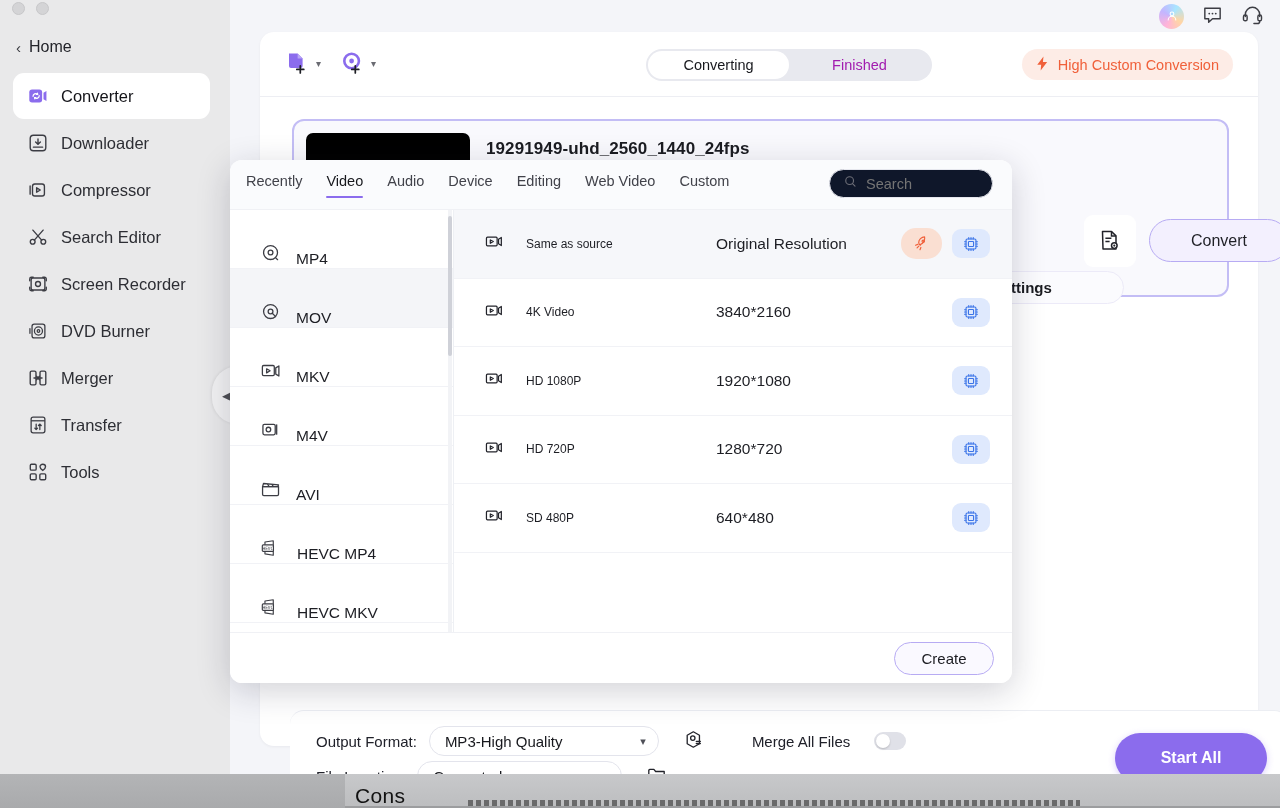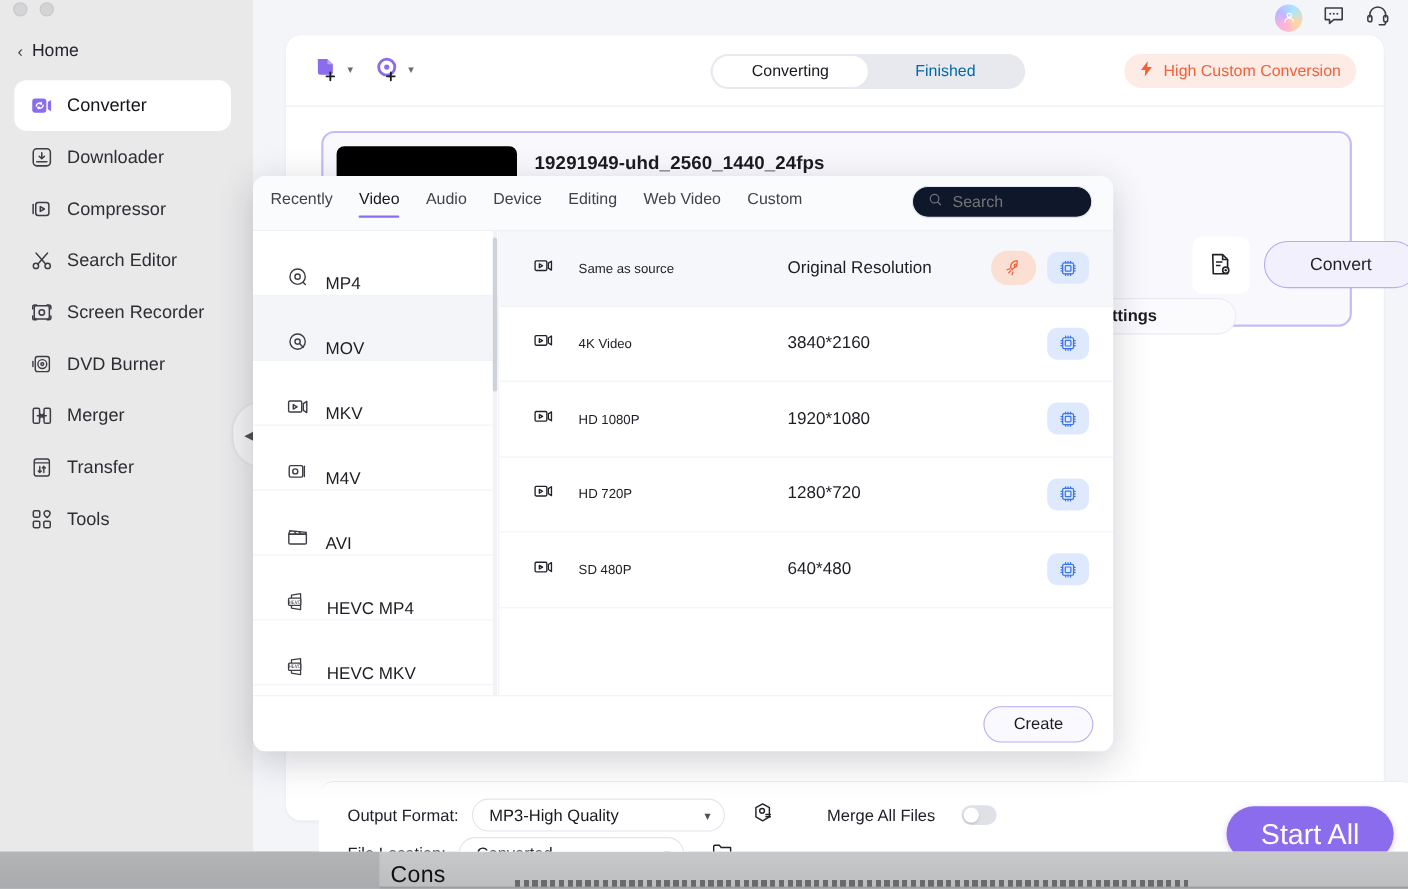--- a/index.html
+++ b/index.html
@@ -109,21 +109,21 @@
   .add-btns { position: absolute; left: 25px; top: 18px; display: flex; gap: 19px; }
   .add-btn { display: flex; align-items: center; gap: 5px; }
   .caret { font-size: 10px; color: #6a6b72; }
 
   .seg {
     position: absolute; left: 386px; top: 17px; width: 286px; height: 32px;
     background: #e8e9ef; border-radius: 18px; display: flex; padding: 2px;
   }
   .seg > div {
     flex: 1; display: flex; align-items: center; justify-content: center;
-    font-size: 14.5px; border-radius: 16px; color: #0369a1;
+    font-size: 14.5px; border-radius: 16px; color: #a21caf;
   }
   .seg > div.on { background: #fff; color: #17181d; }
 
   .hsc {
     position: absolute; right: 25px; top: 17px; height: 31px;
     background: #fdece6; border-radius: 16px;
     display: flex; align-items: center; gap: 7px; padding: 0 14px 0 12px;
     color: #f0603a; font-size: 14.5px;
   }
 
@@ -180,21 +180,21 @@
   }
   .toggle i {
     position: absolute; left: 2px; top: 2px; width: 14px; height: 14px;
     border-radius: 50%; background: #fff; display: block;
     box-shadow: 0 1px 2px rgba(0,0,0,.18);
   }
   .startall {
     position: absolute; right: 21px; top: 22px; width: 152px; height: 50px;
     background: #8b6ced; border-radius: 26px;
     display: flex; align-items: center; justify-content: center;
-    color: #fff; font-size: 26px; font-weight: normal;
+    color: #fff; font-size: 16px; font-weight: bold;
     box-shadow: 0 2px 7px rgba(139,108,237,.32);
   }
 
   
   .modal {
     position: absolute; left: 230px; top: 160px; width: 782px; height: 523px;
     background: #fff; border-radius: 12px;
     box-shadow: 0 8px 34px rgba(26,26,52,.20);
     overflow: hidden;
   }

